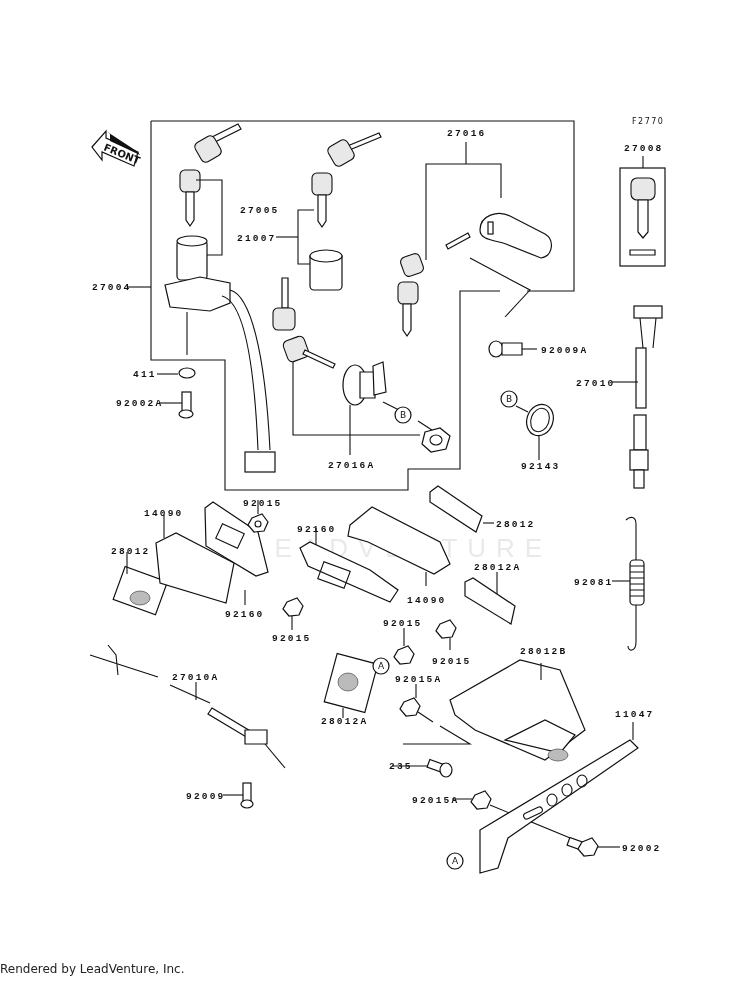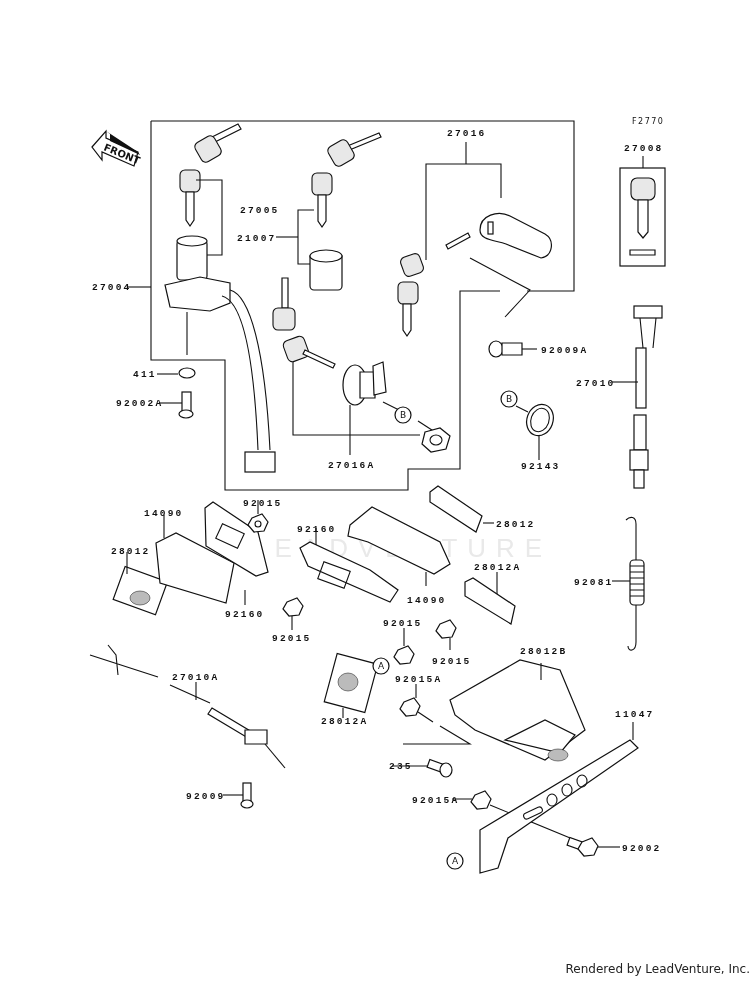--- a/index.html
+++ b/index.html
@@ -6,21 +6,21 @@
   body{width:750px;height:981px;position:relative;overflow:hidden;font-family:"DejaVu Sans",sans-serif;}
   #diagram{position:absolute;left:0;top:0;width:750px;height:981px;}
   .lbl{font-family:"Liberation Mono","DejaVu Sans Mono",monospace;font-size:9.5px;fill:#111;letter-spacing:2.2px;font-weight:bold;}
   .ref{font-family:"DejaVu Sans",sans-serif;font-size:8px;fill:#111;letter-spacing:1.5px;}
   .circ-lbl{font-family:"DejaVu Sans",sans-serif;font-size:9px;fill:#111;text-anchor:middle;dominant-baseline:central;}
   .ln{stroke:#111;stroke-width:1.1;fill:none;}
   .pt{stroke:#111;stroke-width:1.2;fill:#fff;}
   .ptg{stroke:#111;stroke-width:1.1;fill:#e8e8e8;}
   .mesh{stroke:#111;stroke-width:0.5;fill:#bbb;}
   .wm{font-family:"Liberation Sans",sans-serif;font-size:26px;fill:#e9e9e9;letter-spacing:10px;}
-  #footer{position:absolute;left:0;width:750px;top:962px;text-align:right;font-family:"DejaVu Sans",sans-serif;font-size:12px;color:#222;}
+  #footer{position:absolute;left:0;width:750px;top:962px;text-align:left;font-family:"DejaVu Sans",sans-serif;font-size:12px;color:#222;}
 </style>
 </head>
 <body>
 
 <svg id="diagram" viewBox="0 0 750 981" xmlns="http://www.w3.org/2000/svg">
 
   <text class="wm" x="250" y="557">LEADVENTURE</text>
 
   <text class="ref" x="632" y="124">F2770</text>
 

